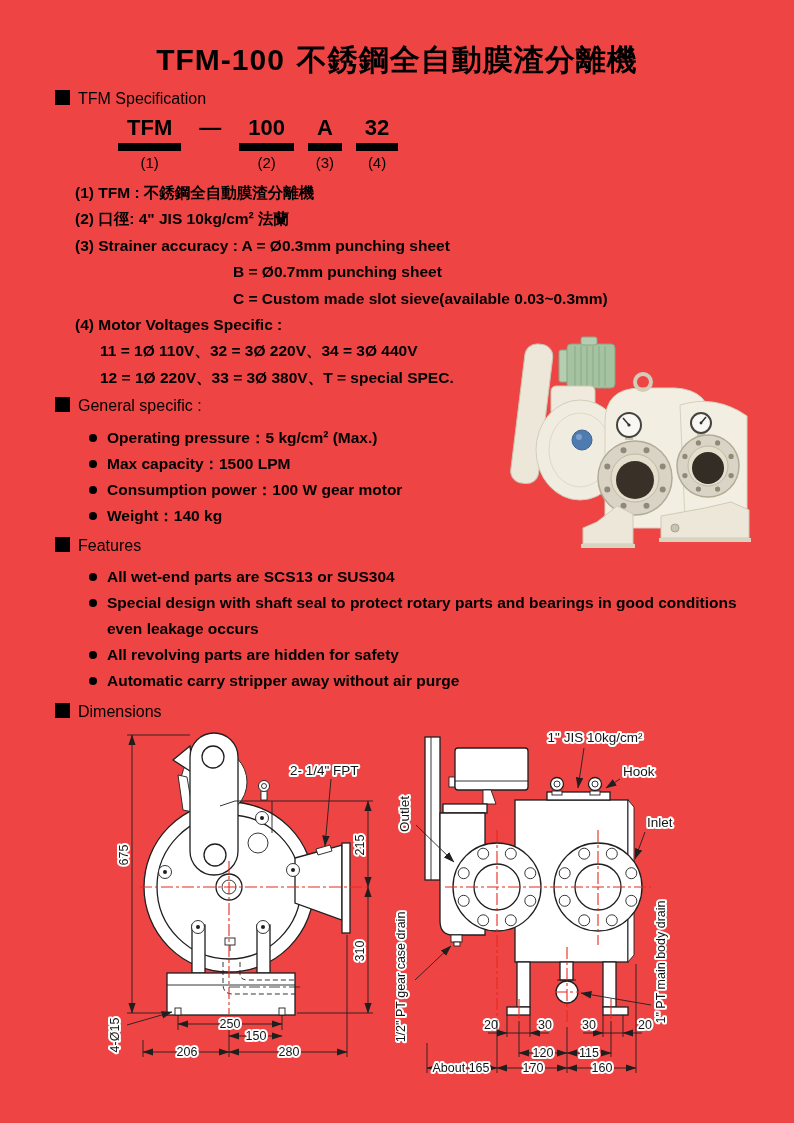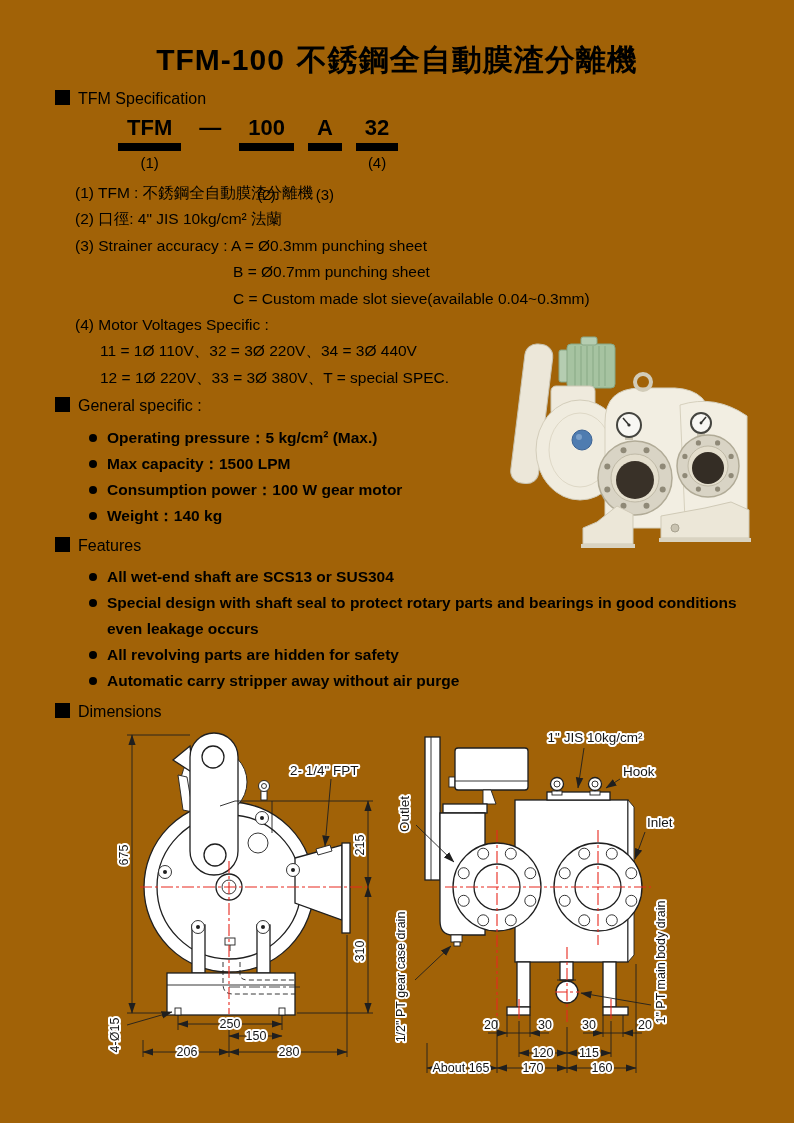--- a/index.html
+++ b/index.html
@@ -1,38 +1,38 @@
 <!DOCTYPE html>
 <html><head>
 <meta charset="utf-8">
 <style>
   html,body { margin:0; padding:0; background:#888; }
   .page {
     position:relative; width:794px; height:1123px; margin:0 auto;
-    background:#a16207; font-family:"Liberation Sans", sans-serif; color:#000;
+    background:#ef4444; font-family:"Liberation Sans", sans-serif; color:#000;
     overflow:hidden;
   }
   .title {
     position:absolute; top:40px; left:0; right:0; margin:0;
     text-align:center; font-size:30px; font-weight:bold; letter-spacing:1px;
   }
   .title .t-model { margin-right:12px; }
   .sec-h {
     position:absolute; left:55px; display:flex; align-items:flex-start;
     font-size:16px; white-space:nowrap;
   }
   .sq { width:15px; height:15px; background:#000; margin-right:8px; flex:none; }
   .code-row { position:absolute; left:118px; top:114px; display:flex; align-items:flex-start; }
   .code-seg { display:flex; flex-direction:column; align-items:center; }
   .code-text { font-size:22px; font-weight:bold; border-bottom:8px solid #000000; padding:0 9px 1px; line-height:28px; }
   .code-label { font-size:15px; margin-top:3px; }
   .code-dash { font-size:22px; font-weight:bold; line-height:28px; margin:0 18px; }
-  .ms { margin-right:14px;gap:32px; }
+  .ms { margin-right:14px; }
   .notes { position:absolute; left:75px; top:180px; font-size:15.5px; }
-  .note { height:26.4px; line-height:26.4px; white-space:pre; }
+  .note { height:26.4px; line-height:26.4px; white-space:pre;font-weight:bold; }
   .ind1 { padding-left:25px; }
   .ind2 { padding-left:158px; }
   .blist { position:absolute; left:85px; margin:4px; padding:0; list-style:none; font-size:15.5px;font-weight:bold; }
   .blist li { height:26px; display:flex; align-items:center; white-space:pre; }
   .bullet { width:8px; height:8px; border-radius:50%; background:#000; margin-right:10px; flex:none; }
   .bullet.hidden { background:transparent; }
   .abs { position:absolute; }
   
   .ln   { stroke:#1f1f1f; stroke-width:1.3; fill:#fff; }
   .thin { stroke:#1f1f1f; stroke-width:0.9; fill:#fff; }
@@ -80,21 +80,21 @@
       <span class="code-text">32</span>
       <span class="code-label">(4)</span>
     </div>
   </div>
 
   <div class="notes">
     <div class="note">(1) TFM : 不銹鋼全自動膜渣分離機</div>
     <div class="note">(2) 口徑: 4" JIS 10kg/cm² 法蘭</div>
     <div class="note">(3) Strainer accuracy : A = Ø0.3mm punching sheet</div>
     <div class="note ind2">B = Ø0.7mm punching sheet</div>
-    <div class="note ind2">C = Custom made slot sieve(available 0.04~0.3mm)</div>
+    <div class="note ind2">C = Custom made slot sieve(available 0.03~0.3mm)</div>
     <div class="note">(4) Motor Voltages Specific :</div>
     <div class="note ind1">11 = 1Ø 110V、32 = 3Ø 220V、34 = 3Ø 440V</div>
     <div class="note ind1">12 = 1Ø 220V、33 = 3Ø 380V、T = special SPEC.</div>
   </div>
 
   <div class="sec-h" style="top:397px">
     <span class="sq"></span>
     <span>General specific :</span>
   </div>
   <ul class="blist" style="top:421px">
@@ -102,21 +102,21 @@
     <li><span class="bullet"></span><span>Max capacity：1500 LPM</span></li>
     <li><span class="bullet"></span><span>Consumption power：100 W gear motor</span></li>
     <li><span class="bullet"></span><span>Weight：140 kg</span></li>
   </ul>
 
   <div class="sec-h" style="top:537px">
     <span class="sq"></span>
     <span>Features</span>
   </div>
   <ul class="blist" style="top:560px">
-    <li><span class="bullet"></span><span>All wet-end shaft are SCS13 or SUS304</span></li>
+    <li><span class="bullet"></span><span>All wet-end parts are SCS13 or SUS304</span></li>
     <li><span class="bullet"></span><span>Special design with shaft seal to protect rotary parts and bearings in good conditions</span></li>
     <li><span class="bullet hidden"></span><span>even leakage occurs</span></li>
     <li><span class="bullet"></span><span>All revolving parts are hidden for safety</span></li>
     <li><span class="bullet"></span><span>Automatic carry stripper away without air purge</span></li>
   </ul>
 
   <div class="sec-h" style="top:703px">
     <span class="sq"></span>
     <span>Dimensions</span>
   </div>

